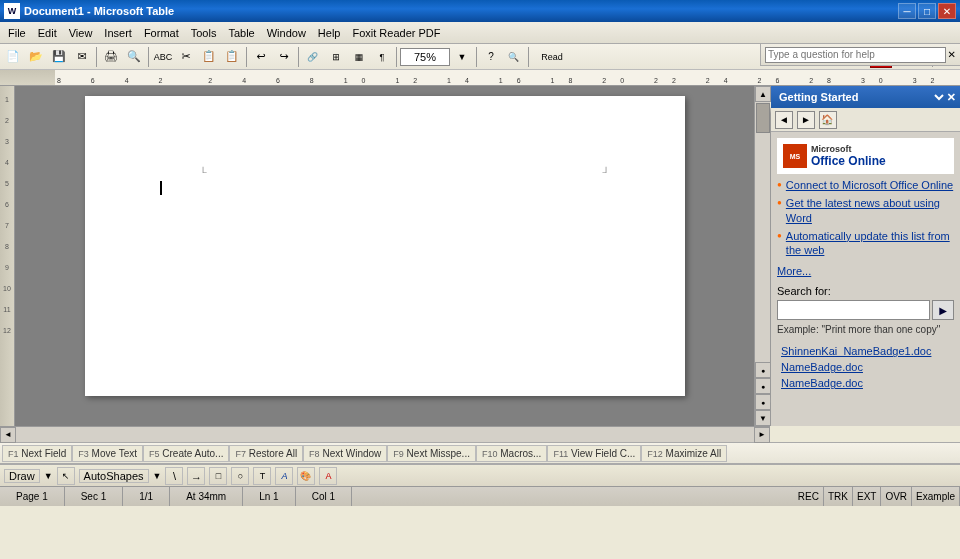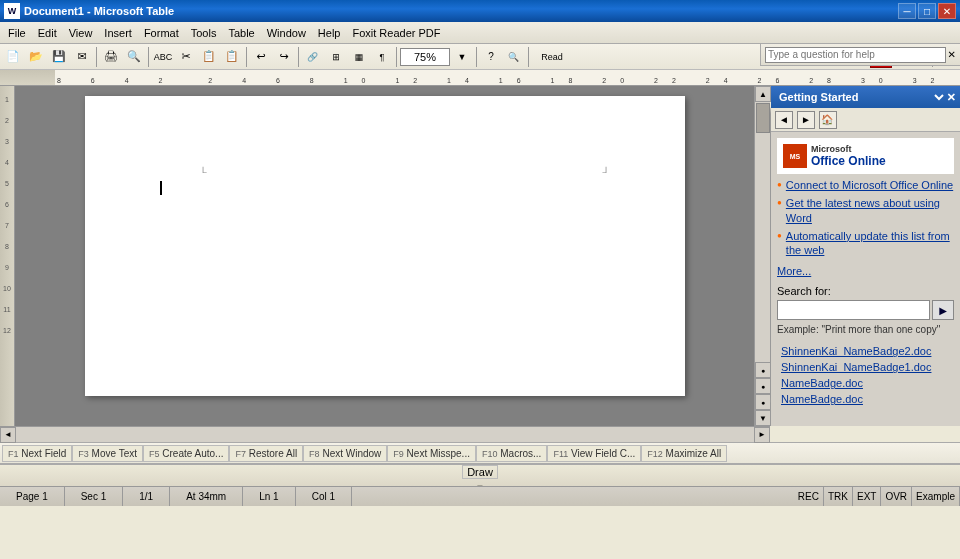--- a/index.html
+++ b/index.html
@@ -423,21 +423,20 @@
       </div>
       <div class="panel-more">More...</div>
 
       <div class="panel-search-label">Search for:</div>
       <div class="panel-search-row">
         <input class="panel-search-input" type="text" style="">
         <div class="panel-search-go">▶</div>
       </div>
       <div class="panel-example">Example: "Print more than one copy"</div>
 
-      <div class="panel-file-item">ShinnenKai_NameBadge2.doc</div>
       <div class="panel-file-item">ShinnenKai_NameBadge1.doc</div>
       <div class="panel-file-item">NameBadge.doc</div>
       <div class="panel-file-item">NameBadge.doc</div>
     </div>
   </div>
 </div>
 
 <div id="hscroll" style="height:16px;background:#d4d0c8;border-top:1px solid #999;display:flex;align-items:center;width:calc(100% - 190px);">
   <div style="width:16px;height:16px;background:#d4d0c8;border:1px solid #999;display:flex;align-items:center;justify-content:center;font-size:8px;cursor:pointer;">◄</div>
   <div style="flex:1;height:100%;background:#d4d0c8;"></div>
@@ -449,21 +448,21 @@
   <div class="bottom-tb-item"><span style="color:#666;font-size:9px;">F3</span> Move Text</div>
   <div class="bottom-tb-item"><span style="color:#666;font-size:9px;">F5</span> Create Auto...</div>
   <div class="bottom-tb-item"><span style="color:#666;font-size:9px;">F7</span> Restore All</div>
   <div class="bottom-tb-item"><span style="color:#666;font-size:9px;">F8</span> Next Window</div>
   <div class="bottom-tb-item"><span style="color:#666;font-size:9px;">F9</span> Next Misspe...</div>
   <div class="bottom-tb-item"><span style="color:#666;font-size:9px;">F10</span> Macros...</div>
   <div class="bottom-tb-item"><span style="color:#666;font-size:9px;">F11</span> View Field C...</div>
   <div class="bottom-tb-item"><span style="color:#666;font-size:9px;">F12</span> Maximize All</div>
 </div>
 
-<div id="draw-toolbar" style="height:22px;background:linear-gradient(to bottom,#ece9d8,#ddd8c8);border-top:1px solid #aaa;display:flex;align-items:center;padding:0 4px;gap:4px;overflow:hidden;flex-direction:column;">
+<div id="draw-toolbar" style="height:22px;background:linear-gradient(to bottom,#ece9d8,#ddd8c8);border-top:1px solid #aaa;display:flex;align-items:center;padding:0 4px;gap:4px;overflow:hidden;">
   <div style="font-size:11px;padding:0 4px;border:1px solid #bbb;cursor:pointer;">Draw</div>
   <div style="font-size:9px;cursor:pointer;">▼</div>
   <div style="width:18px;height:18px;border:1px solid #bbb;cursor:pointer;display:flex;align-items:center;justify-content:center;font-size:9px;">↖</div>
   <div style="font-size:11px;padding:0 4px;border:1px solid #bbb;cursor:pointer;">AutoShapes</div>
   <div style="font-size:9px;cursor:pointer;">▼</div>
   <div style="width:18px;height:18px;border:1px solid #bbb;cursor:pointer;display:flex;align-items:center;justify-content:center;font-size:11px;">\</div>
   <div style="width:18px;height:18px;border:1px solid #bbb;cursor:pointer;display:flex;align-items:center;justify-content:center;font-size:11px;">→</div>
   <div style="width:18px;height:18px;border:1px solid #bbb;cursor:pointer;display:flex;align-items:center;justify-content:center;font-size:9px;">□</div>
   <div style="width:18px;height:18px;border:1px solid #bbb;cursor:pointer;display:flex;align-items:center;justify-content:center;font-size:9px;">○</div>
   <div style="width:18px;height:18px;border:1px solid #bbb;cursor:pointer;display:flex;align-items:center;justify-content:center;font-size:9px;">T</div>

